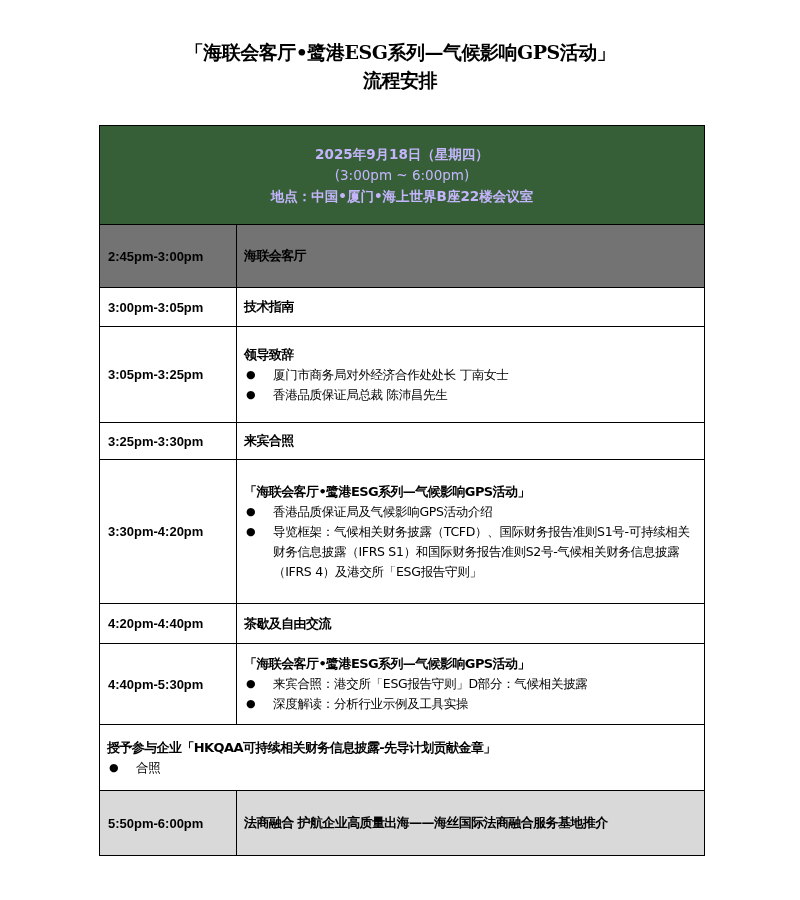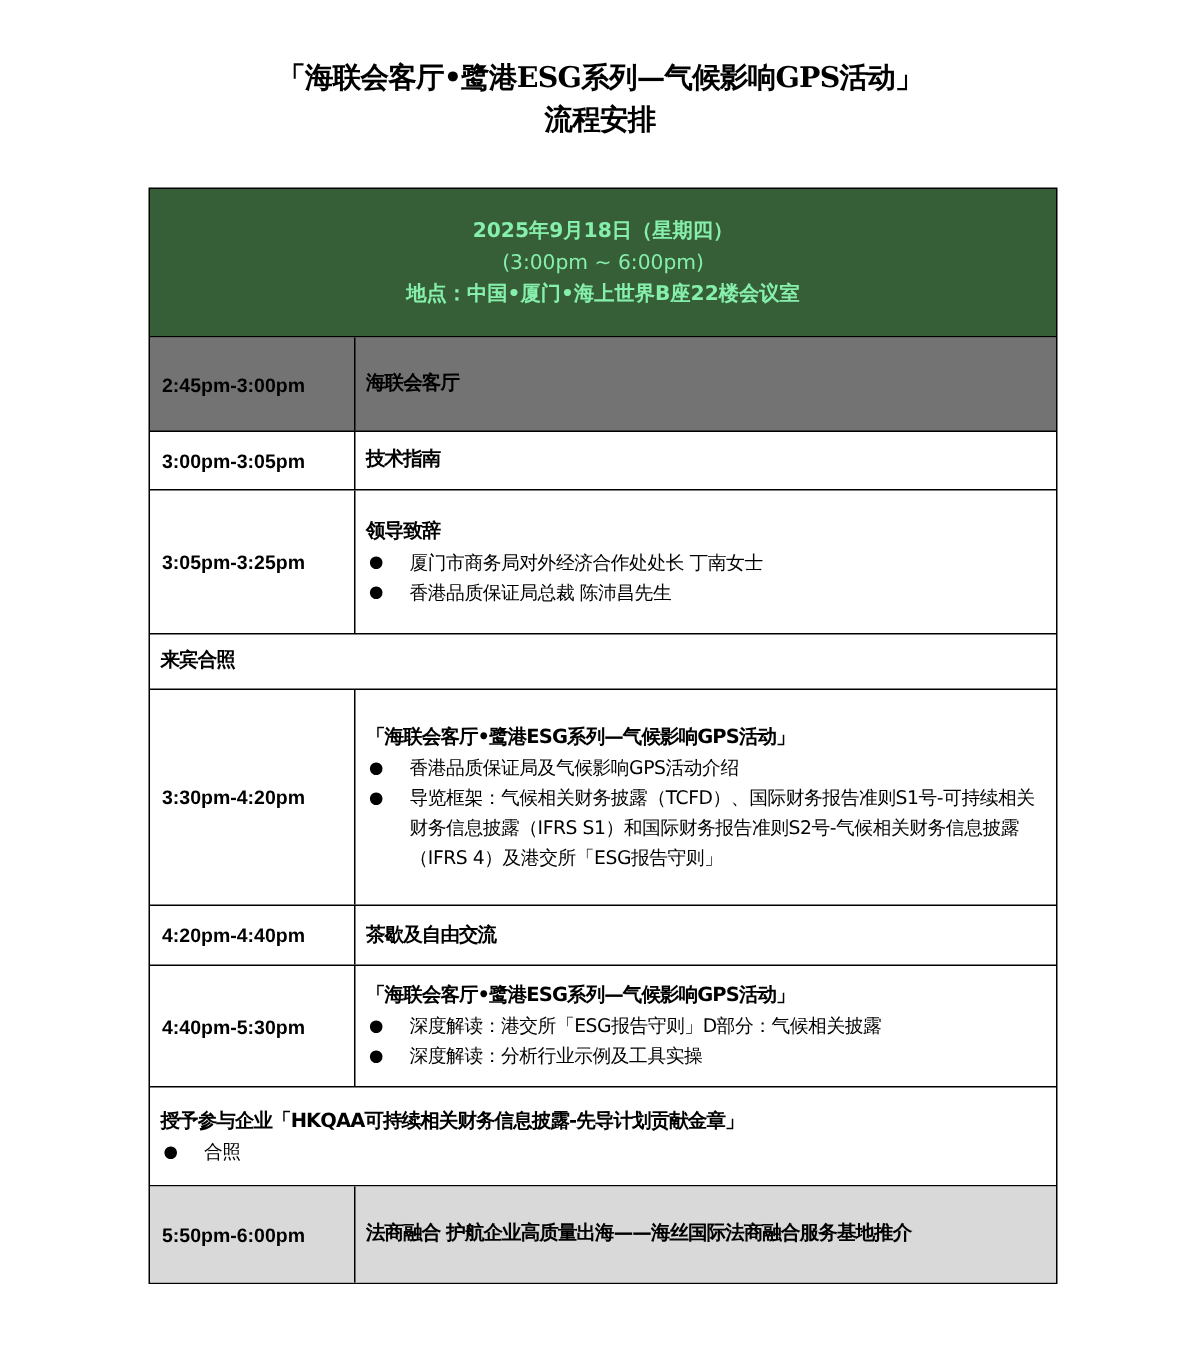--- a/index.html
+++ b/index.html
@@ -48,21 +48,21 @@
 </head>
 <body>
 
 <div class="page">
   <div class="title-block">
     <div>「海联会客厅•鹭港ESG系列—气候影响GPS活动」</div>
     <div>流程安排</div>
   </div>
 
   <div class="schedule">
-    <div class="header-cell" style="background: rgb(54, 95, 55); color: #86efac;">
+    <div class="header-cell" style="background: rgb(54, 95, 55); color: #c4b5fd;">
       <div class="normal" style="font-weight:bold;">2025年9月18日（星期四）</div>
       <div class="normal">(3:00pm ~ 6:00pm)</div>
       <div>地点：中国•厦门•海上世界B座22楼会议室</div>
     </div>
     <div id="rows">
         <div class="row shaded" style="height: 63px; background: #737373;">
           <div class="time-cell">2:45pm-3:00pm</div>
           <div class="content-cell">
             <div class="heading">海联会客厅</div>
           </div>
@@ -83,20 +83,21 @@
                 <span class="item-text">厦门市商务局对外经济合作处处长 丁南女士</span>
               </li>
               <li>
                 <span class="bullet">●</span>
                 <span class="item-text">香港品质保证局总裁 陈沛昌先生</span>
               </li>
             </ul>
           </div>
         </div>
         <div class="row" style="height: 37px;">
+          <div class="time-cell">3:25pm-3:30pm</div>
           <div class="content-cell">
             <div class="heading">来宾合照</div>
           </div>
         </div>
         <div class="row" style="height: 144px;">
           <div class="time-cell">3:30pm-4:20pm</div>
           <div class="content-cell">
             <div class="heading">「海联会客厅•鹭港ESG系列—气候影响GPS活动」</div>
             <ul>
               <li>
@@ -116,21 +117,21 @@
             <div class="heading">茶歇及自由交流</div>
           </div>
         </div>
         <div class="row" style="height: 81px;">
           <div class="time-cell">4:40pm-5:30pm</div>
           <div class="content-cell">
             <div class="heading">「海联会客厅•鹭港ESG系列—气候影响GPS活动」</div>
             <ul>
               <li>
                 <span class="bullet">●</span>
-                <span class="item-text">深度解读：港交所「ESG报告守则」D部分：气候相关披露</span>
+                <span class="item-text">来宾合照：港交所「ESG报告守则」D部分：气候相关披露</span>
               </li>
               <li>
                 <span class="bullet">●</span>
                 <span class="item-text">深度解读：分析行业示例及工具实操</span>
               </li>
             </ul>
           </div>
         </div>
         <div class="row" style="height: 66px;">
           <div class="content-cell">

